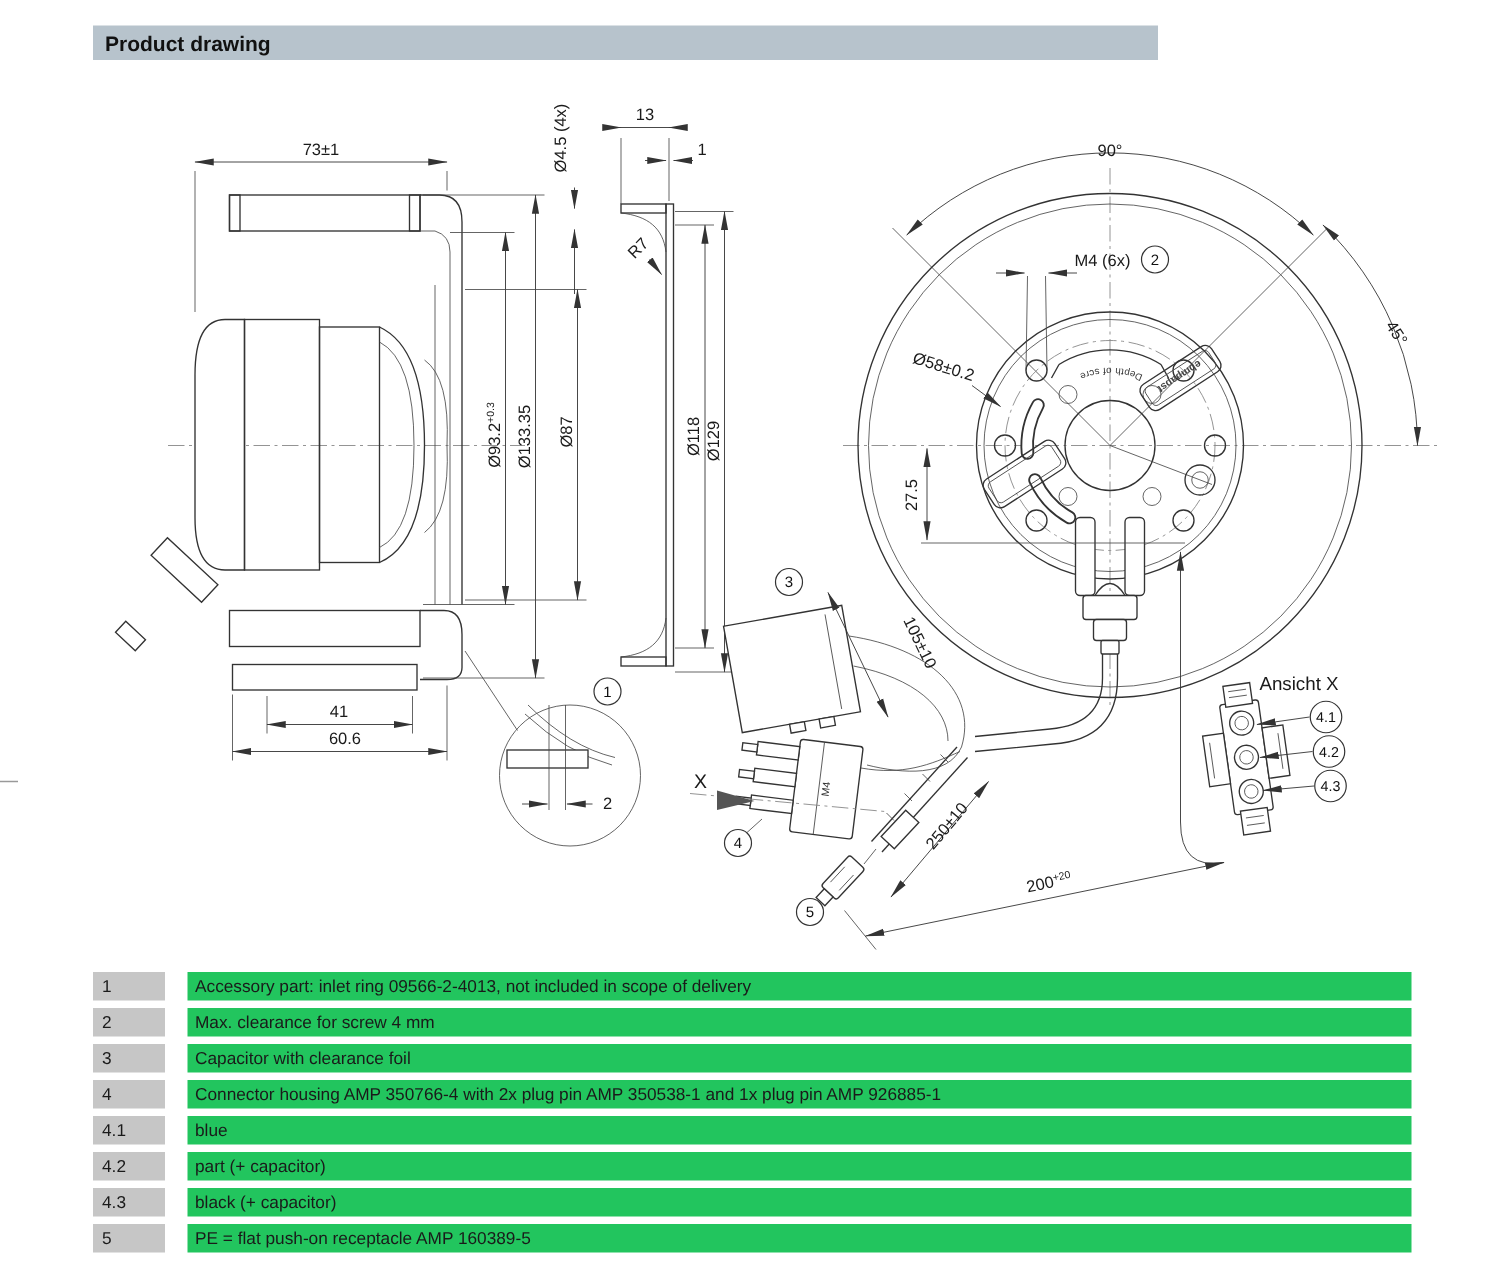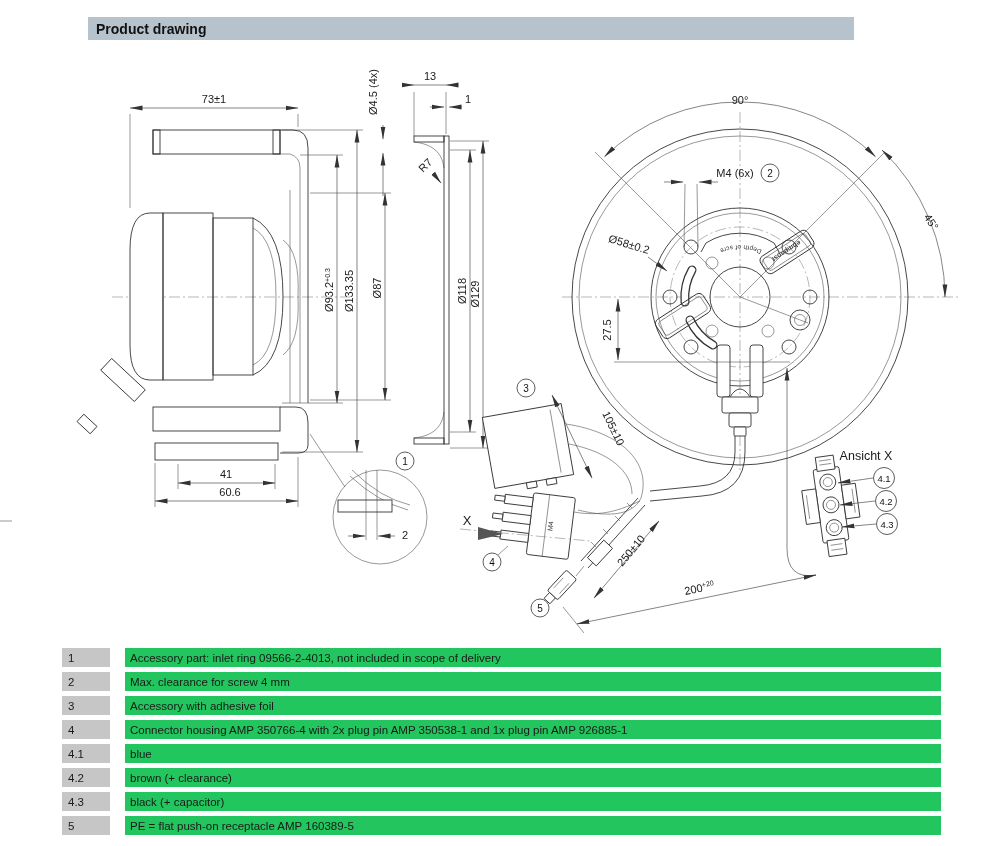--- a/index.html
+++ b/index.html
@@ -1,20 +1,20 @@
 <!DOCTYPE html>
 <html><head>
 <meta charset="utf-8">
 <style>
   html,body{margin:0;padding:0;background:#fff;}
   #page{position:relative;width:1000px;height:846px;background:#fff;
         font-family:"Liberation Sans",sans-serif;overflow:hidden;}
   
-  #hdr{position:absolute;left:62px;top:17px;width:766px;height:23px;
-       background:#b7c3cc;display:flex;align-items:center;margin-left:26px;}
+  #hdr{position:absolute;left:62px;top:17px;width:710px;height:23px;
+       background:#b7c3cc;display:flex;align-items:center;}
   #hdr span{font-size:14px;font-weight:bold;color:#111;padding-left:8px;}
   
   #legend{position:absolute;left:62px;top:648px;width:879px;}
   .lrow{display:flex;margin-bottom:5px;height:19px;font-size:11.5px;color:#1a1a1a;}
   .lno{width:42px;background:#c6c6c6;display:flex;align-items:center;padding-left:6px;flex:none;}
   .lgap{width:15px;flex:none;}
   .ltext{flex:1;background:#22c55e;display:flex;align-items:center;padding-left:5px;}
   
   svg{position:absolute;left:0;top:0;}
   .p{stroke:#333;stroke-width:.9;fill:none;}
@@ -363,36 +363,36 @@
     <div class="ltext">Accessory part: inlet ring 09566-2-4013, not included in scope of delivery</div>
   </div>
   <div class="lrow">
     <div class="lno">2</div>
         <div class="lgap"></div>
     <div class="ltext">Max. clearance for screw 4 mm</div>
   </div>
   <div class="lrow">
     <div class="lno">3</div>
         <div class="lgap"></div>
-    <div class="ltext">Accessory with adhesive foil</div>
+    <div class="ltext">Capacitor with clearance foil</div>
   </div>
   <div class="lrow">
     <div class="lno">4</div>
         <div class="lgap"></div>
     <div class="ltext">Connector housing AMP 350766-4 with 2x plug pin AMP 350538-1 and 1x plug pin AMP 926885-1</div>
   </div>
   <div class="lrow">
     <div class="lno">4.1</div>
         <div class="lgap"></div>
     <div class="ltext">blue</div>
   </div>
   <div class="lrow">
     <div class="lno">4.2</div>
         <div class="lgap"></div>
-    <div class="ltext">brown (+ clearance)</div>
+    <div class="ltext">part (+ capacitor)</div>
   </div>
   <div class="lrow">
     <div class="lno">4.3</div>
         <div class="lgap"></div>
     <div class="ltext">black (+ capacitor)</div>
   </div>
   <div class="lrow">
     <div class="lno">5</div>
         <div class="lgap"></div>
     <div class="ltext">PE = flat push-on receptacle AMP 160389-5</div>

